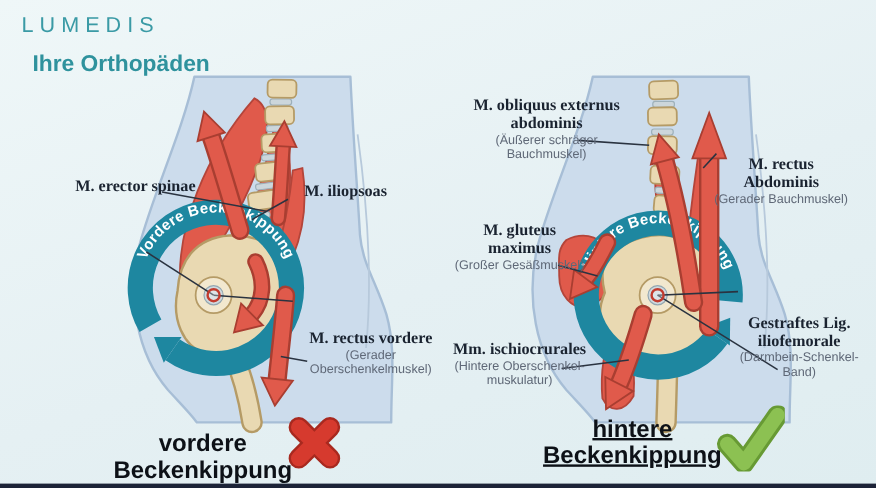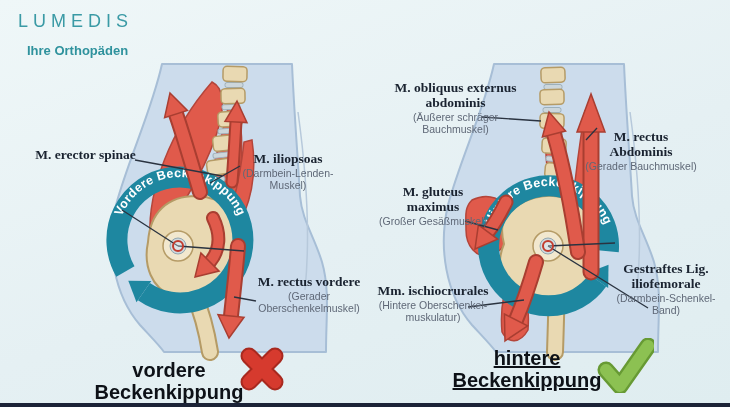--- a/index.html
+++ b/index.html
@@ -3,21 +3,21 @@
 <meta charset="utf-8">
 <style>
   html,body{margin:0;padding:0;}
   .canvas{
     position:relative;width:730px;height:407px;overflow:hidden;
     background:linear-gradient(160deg,#eff7f8 0%,#e5f0f3 55%,#dfedf0 100%);
     font-family:"Liberation Sans",sans-serif;
   }
   .art{position:absolute;left:0;top:0;}
   .logo{position:absolute;left:18px;top:11px;font-size:18px;letter-spacing:5px;color:#3a9aa5;font-weight:400;}
-  .tagline{position:absolute;left:27px;top:43px;font-size:13px;font-weight:bold;color:#2f929d;}
+  .tagline{position:absolute;left:27px;top:43px;font-size:19px;font-weight:bold;color:#2f929d;}
   .label{position:absolute;text-align:center;}
   .label-name{font-weight:bold;font-size:13.5px;color:#1a2330;line-height:1.12;white-space:pre-line;font-family:Liberation Serif, serif;}
   .label-sub{font-size:10.5px;color:#5f6877;line-height:1.15;white-space:pre-line;margin-top:1px;}
   .caption{position:absolute;font-weight:bold;font-size:20px;color:#0d1117;line-height:1.08;white-space:pre-line;text-align:center;}
   .verdict{position:absolute;}
   .bottom-bar{position:absolute;left:0;bottom:0;width:730px;height:4px;background:#1c2337;}
   .ring-text{fill:#ffffff;font-weight:bold;font-size:12.5px;letter-spacing:.3px;font-family:"Liberation Sans",sans-serif;}
 </style>
 </head>
 <body>
@@ -165,41 +165,39 @@
         <line x1="465" y1="221" x2="498" y2="230"></line>
         <line x1="468" y1="307" x2="524" y2="300"></line>
       </g>
       <circle cx="548" cy="246" r="5" fill="rgba(255,255,255,0.3)" stroke="#c23b2e" stroke-width="2"></circle>
     </g>
   </svg>
 
   <div class="logo">LUMEDIS</div>
   <div class="tagline">Ihre Orthopäden</div>
 
-  <div class="label" style="left:8px;top:147px;width:155px;">
+  <div class="label" style="left:8px;top:147px;width:155px;text-align:right;">
     <div class="label-name">M. erector spinae</div>
   </div>
   <div class="label" style="left:232px;top:151px;width:112px;">
     <div class="label-name">M. iliopsoas</div>
-    <div class="label-sub">(Darmbein-Lenden-
-Muskel)</div>
   </div>
   <div class="label" style="left:243px;top:274px;width:132px;">
     <div class="label-name">M. rectus vordere</div>
     <div class="label-sub">(Gerader
 Oberschenkelmuskel)</div>
   </div>
 
   <div class="label" style="left:378px;top:80px;width:155px;">
     <div class="label-name">M. obliquus externus
 abdominis</div>
     <div class="label-sub">(Äußerer schräger
 Bauchmuskel)</div>
   </div>
-  <div class="label" style="left:580px;top:129px;width:122px;">
+  <div class="label" style="left:580px;top:129px;width:122px;padding-left:10px;">
     <div class="label-name">M. rectus
 Abdominis</div>
     <div class="label-sub">(Gerader Bauchmuskel)</div>
   </div>
   <div class="label" style="left:374px;top:184px;width:118px;">
     <div class="label-name">M. gluteus
 maximus</div>
     <div class="label-sub">(Großer Gesäßmuskel)</div>
   </div>
   <div class="label" style="left:366px;top:283px;width:134px;">

